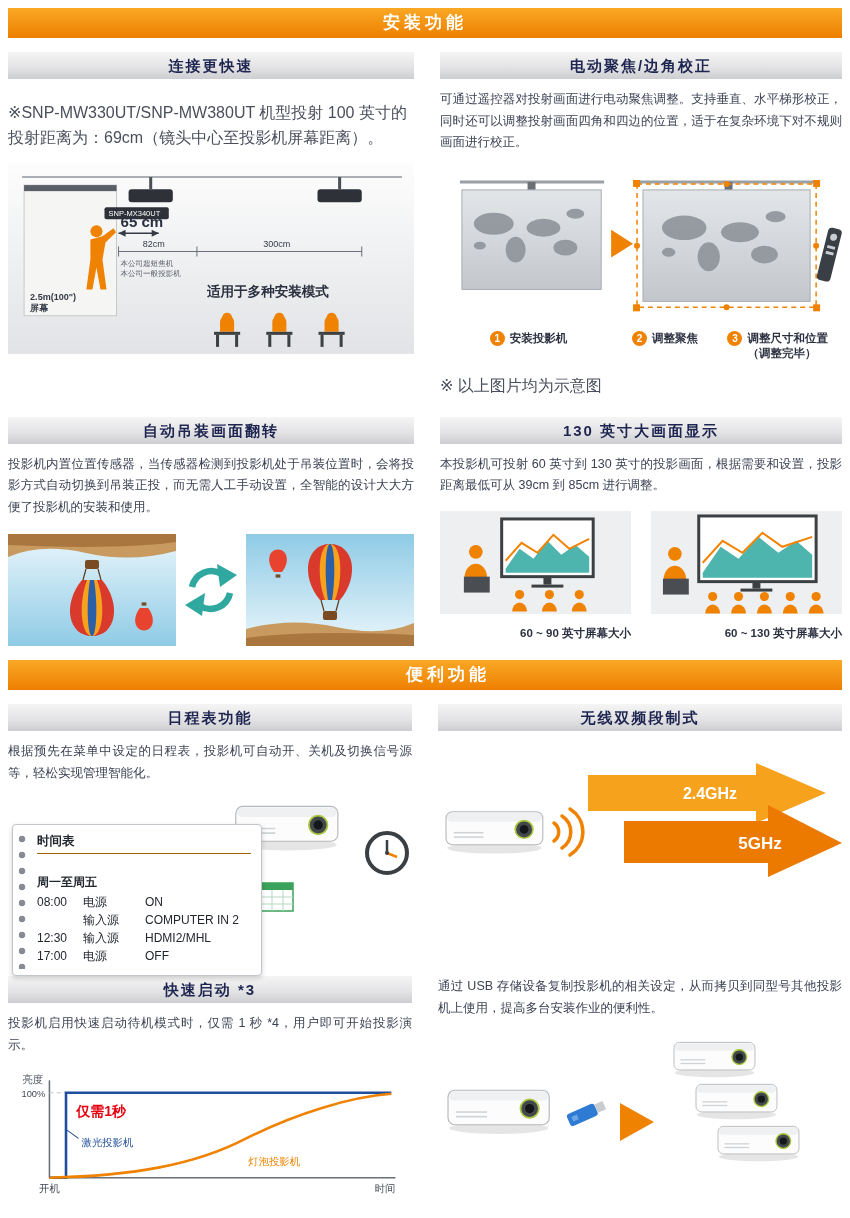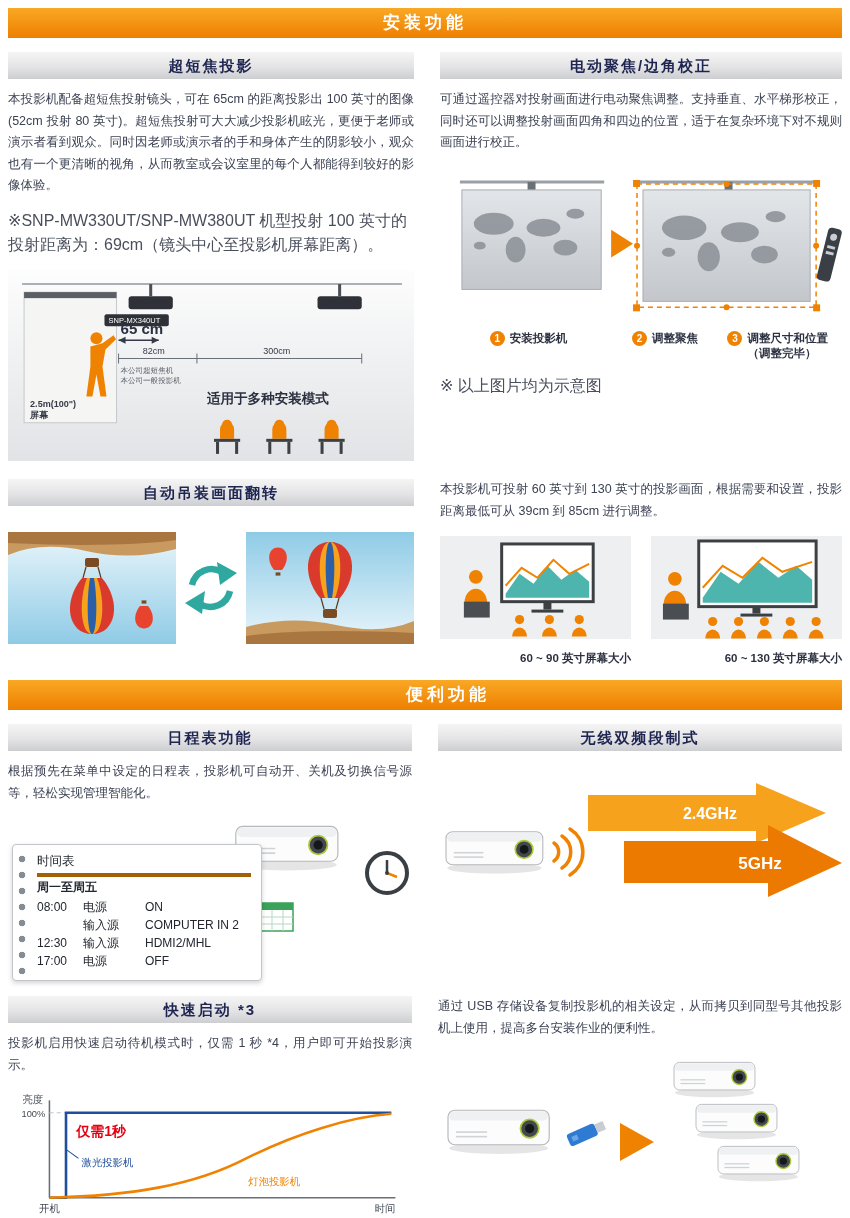--- a/index.html
+++ b/index.html
@@ -26,21 +26,21 @@
   .flip svg{transform:rotate(180deg);}
   .cycle{width:54px;height:54px;flex:none;margin:0 2px;}
   
   .panels{display:flex;gap:20px;margin-top:14px;}
   .panel{flex:1;min-width:0;}
   .panel .capt{text-align:right;font-size:11.5px;font-weight:bold;margin-top:8px;color:#2b3140;}
   
   .sched{position:relative;height:158px;margin-top:16px;}
   .notebook{position:absolute;left:4px;top:24px;width:250px;background:#fff;border:1px solid #c2c6ca;border-radius:4px;box-shadow:0 2px 5px rgba(0,0,0,.18);padding:8px 10px 10px 24px;box-sizing:border-box;}
   .nb-spiral{position:absolute;left:2px;top:6px;bottom:6px;width:14px;background-image:radial-gradient(circle at 7px 8px,#868c93 3px,transparent 3.6px);background-size:14px 16px;background-repeat:repeat-y;}
-  .tt-h{font-weight:normal;font-size:12.5px;color:#22262e;border-bottom:4px solid #a16207;padding-bottom:3px;margin-bottom:2px;}
+  .tt-h{font-weight:bold;font-size:12.5px;color:#22262e;border-bottom:1px solid #a16207;padding-bottom:3px;margin-bottom:20px;}
   .tt-days{font-weight:bold;font-size:12px;color:#22262e;margin-bottom:2px;}
   .tt-row{display:grid;grid-template-columns:46px 62px 1fr;font-size:12px;line-height:1.5;color:#22262e;}
   .proj-float{position:absolute;right:64px;top:-4px;width:120px;height:58px;}
   .clock{position:absolute;right:2px;top:30px;width:46px;height:46px;}
   .cal{position:absolute;right:118px;top:82px;width:34px;height:30px;}
 </style>
 </head>
 <body>
 
 <svg width="0" height="0" style="position:absolute" aria-hidden="true">
@@ -99,22 +99,21 @@
 </defs>
 </svg>
 
 <div class="page">
 
   <div class="banner">安装功能</div>
 
   <div class="grid">
 
     <section>
-      <h2 class="sec-h">超短焦投影</h2>
-      <p class="body-txt">本投影机配备超短焦投射镜头，可在 65cm 的距离投影出 100 英寸的图像 (52cm 投射 80 英寸)。超短焦投射可大大减少投影机眩光，更便于老师或演示者看到观众。同时因老师或演示者的手和身体产生的阴影较小，观众也有一个更清晰的视角，从而教室或会议室里的每个人都能得到较好的影像体验。</p>
+      <h2 class="sec-h">连接更快速</h2>
       <p class="note">※SNP-MW330UT/SNP-MW380UT 机型投射 100 英寸的投射距离为：69cm（镜头中心至投影机屏幕距离）。</p>
       <svg class="illus" viewBox="0 0 404 190">
         <rect width="404" height="190" fill="url(#ustbg)"></rect>
         <line x1="14" y1="14" x2="392" y2="14" stroke="#aab0b6" stroke-width="2"></line>
         <rect x="16" y="22" width="92" height="130" fill="#f5f5f3" stroke="#c6c9cc"></rect>
         <rect x="16" y="22" width="92" height="6" fill="#5a5f66"></rect>
         <text x="22" y="136" font-size="9" font-weight="bold" fill="#343a46">2.5m(100")</text>
         <text x="22" y="147" font-size="9" font-weight="bold" fill="#343a46">屏幕</text>
         <line x1="142" y1="14" x2="142" y2="26" stroke="#4a4f55" stroke-width="3"></line>
         <rect x="120" y="26" width="44" height="13" rx="3" fill="#2e3138"></rect>
@@ -215,20 +214,21 @@
             <span>调整尺寸和位置</span>
             <span>（调整完毕）</span>
           </span>
         </div>
       </div>
       <p class="note">※ 以上图片均为示意图</p>
     </section>
 
     <section>
       <h2 class="sec-h">自动吊装画面翻转</h2>
+      <p class="body-txt">投影机内置位置传感器，当传感器检测到投影机处于吊装位置时，会将投影方式自动切换到吊装正投，而无需人工手动设置，全智能的设计大大方便了投影机的安装和使用。</p>
       <div class="balloons">
         <div class="photo flip">
           <svg viewBox="0 0 168 112">
               <use href="#balloon-scene"></use>
             </svg>
         </div>
         <svg class="cycle" viewBox="0 0 54 54">
           <path d="M8,24 A20,20 0 0 1 38,11" fill="none" stroke="#2fa8a0" stroke-width="6.5"></path>
           <polygon points="33,1 53,12 36,24" fill="#2fa8a0"></polygon>
           <path d="M46,30 A20,20 0 0 1 16,43" fill="none" stroke="#2fa8a0" stroke-width="6.5"></path>
@@ -236,20 +236,21 @@
         </svg>
         <div class="photo">
           <svg viewBox="0 0 168 112">
               <use href="#balloon-scene"></use>
             </svg>
         </div>
       </div>
     </section>
 
     <section>
+      <h2 class="sec-h">130 英寸大画面显示</h2>
       <p class="body-txt">本投影机可投射 60 英寸到 130 英寸的投影画面，根据需要和设置，投影距离最低可从 39cm 到 85cm 进行调整。</p>
       <div class="panels">
         <div class="panel">
           <svg viewBox="0 0 192 104">
             <rect width="192" height="104" fill="#edeff1"></rect>
             <rect x="62" y="8" width="92" height="58" fill="#ffffff" stroke="#3c4043" stroke-width="3"></rect>
             <polygon points="66,58 80,38 94,48 108,30 122,44 136,34 150,46 150,62 66,62" fill="#2fa8a0" opacity="0.85"></polygon>
             <polyline points="66,50 82,32 98,42 114,24 130,38 150,28" fill="none" stroke="#f08300" stroke-width="2"></polyline>
             <rect x="104" y="66" width="8" height="8" fill="#3c4043"></rect>
               <rect x="92" y="74" width="32" height="3" fill="#3c4043"></rect>

